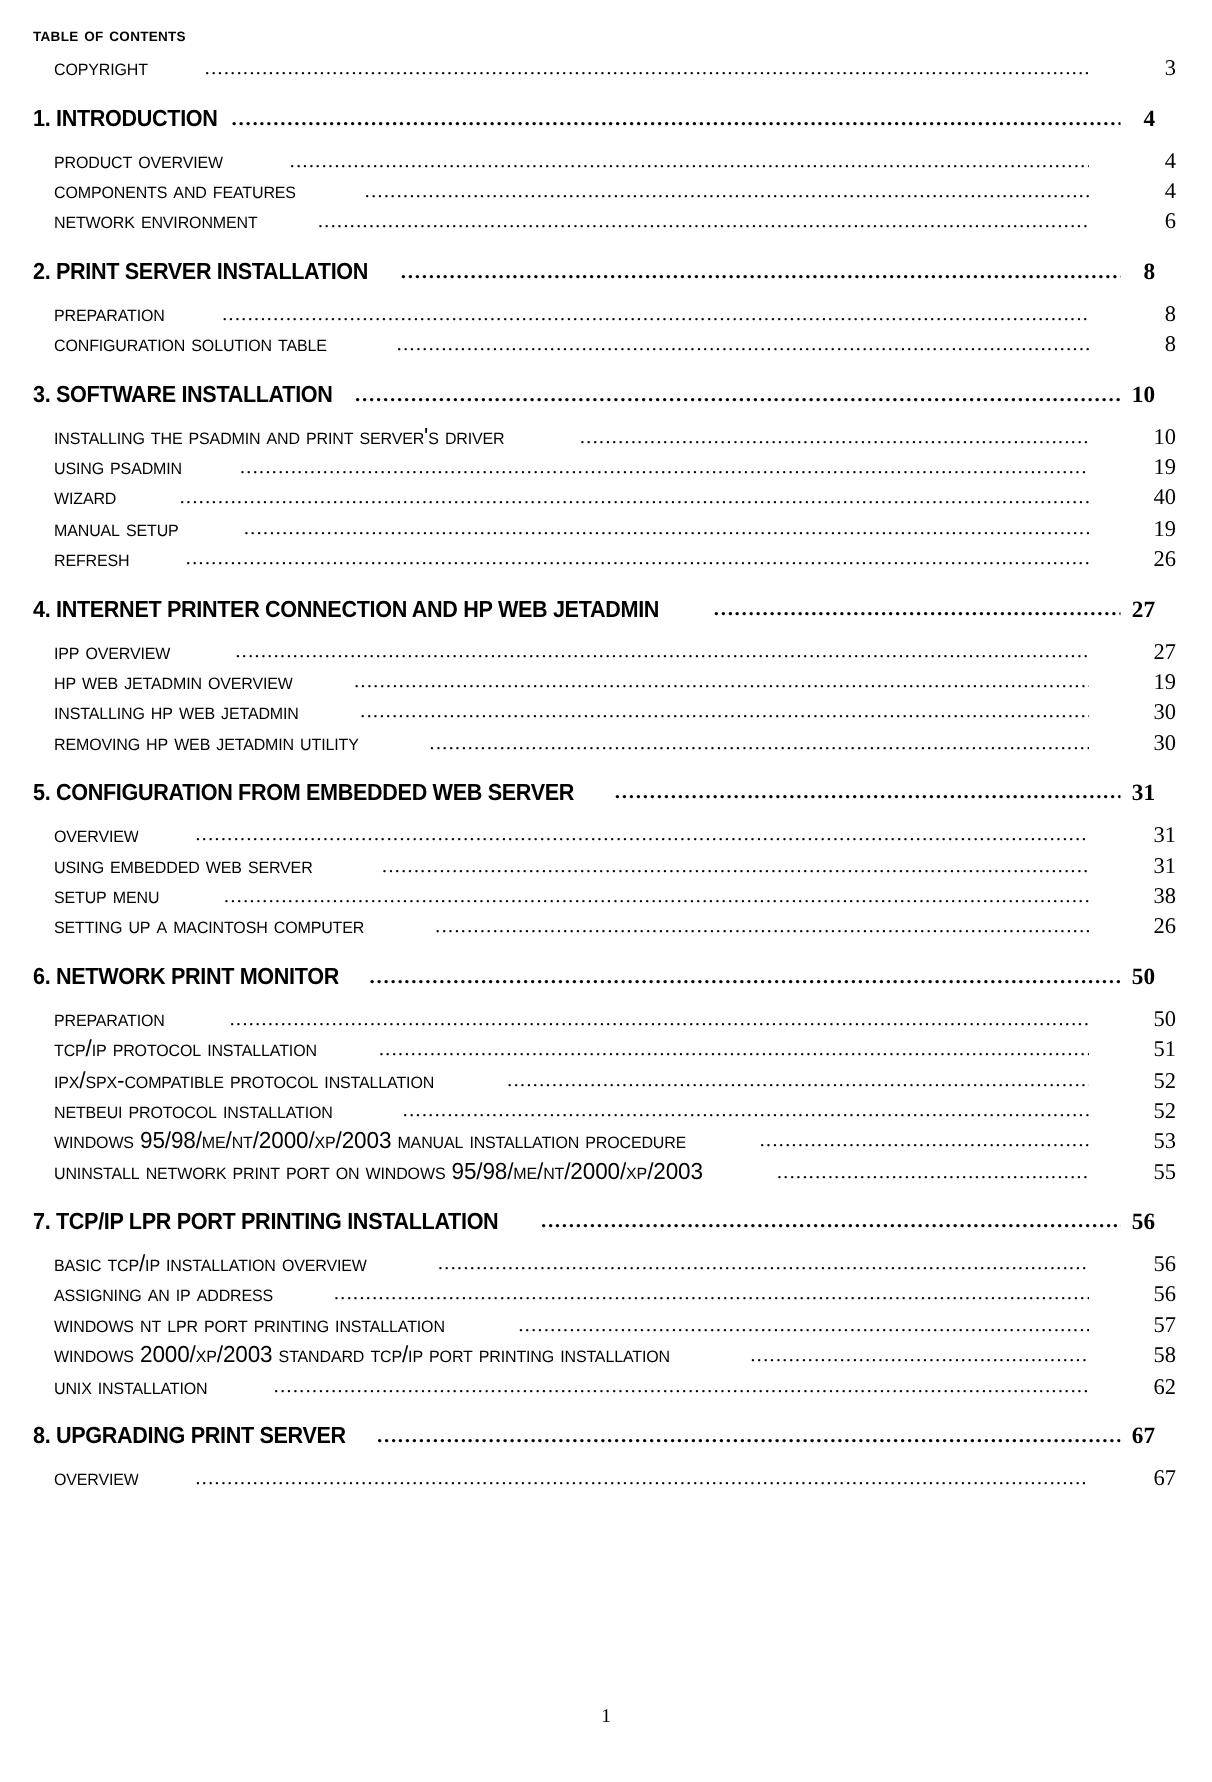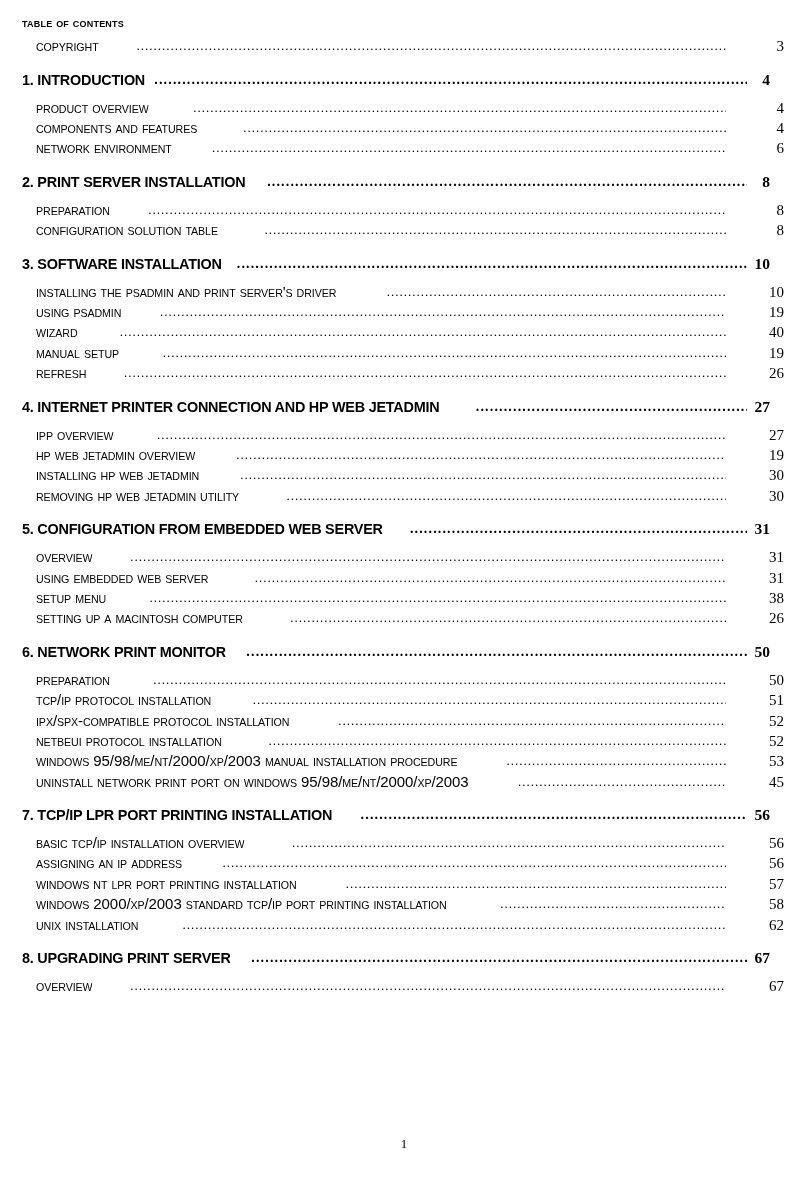--- a/index.html
+++ b/index.html
@@ -324,21 +324,21 @@
           <span class="toc-page">52</span>
         </div>
         <div class="toc-row sub-row">
           <span class="toc-label">Windows 95/98/Me/NT/2000/XP/2003 manual Installation Procedure</span>
           <span class="toc-leader"></span>
           <span class="toc-page">53</span>
         </div>
         <div class="toc-row sub-row">
           <span class="toc-label">Uninstall Network Print Port on Windows 95/98/Me/NT/2000/XP/2003</span>
           <span class="toc-leader"></span>
-          <span class="toc-page">45</span>
+          <span class="toc-page">55</span>
         </div>
         <div class="toc-row sec-row gap-before">
           <span class="toc-label">7. TCP/IP LPR PORT PRINTING INSTALLATION</span>
           <span class="toc-leader"></span>
           <span class="toc-page">56</span>
         </div>
         <div class="toc-row sub-row gap-before">
           <span class="toc-label">Basic TCP/IP Installation Overview</span>
           <span class="toc-leader"></span>
           <span class="toc-page">56</span>

